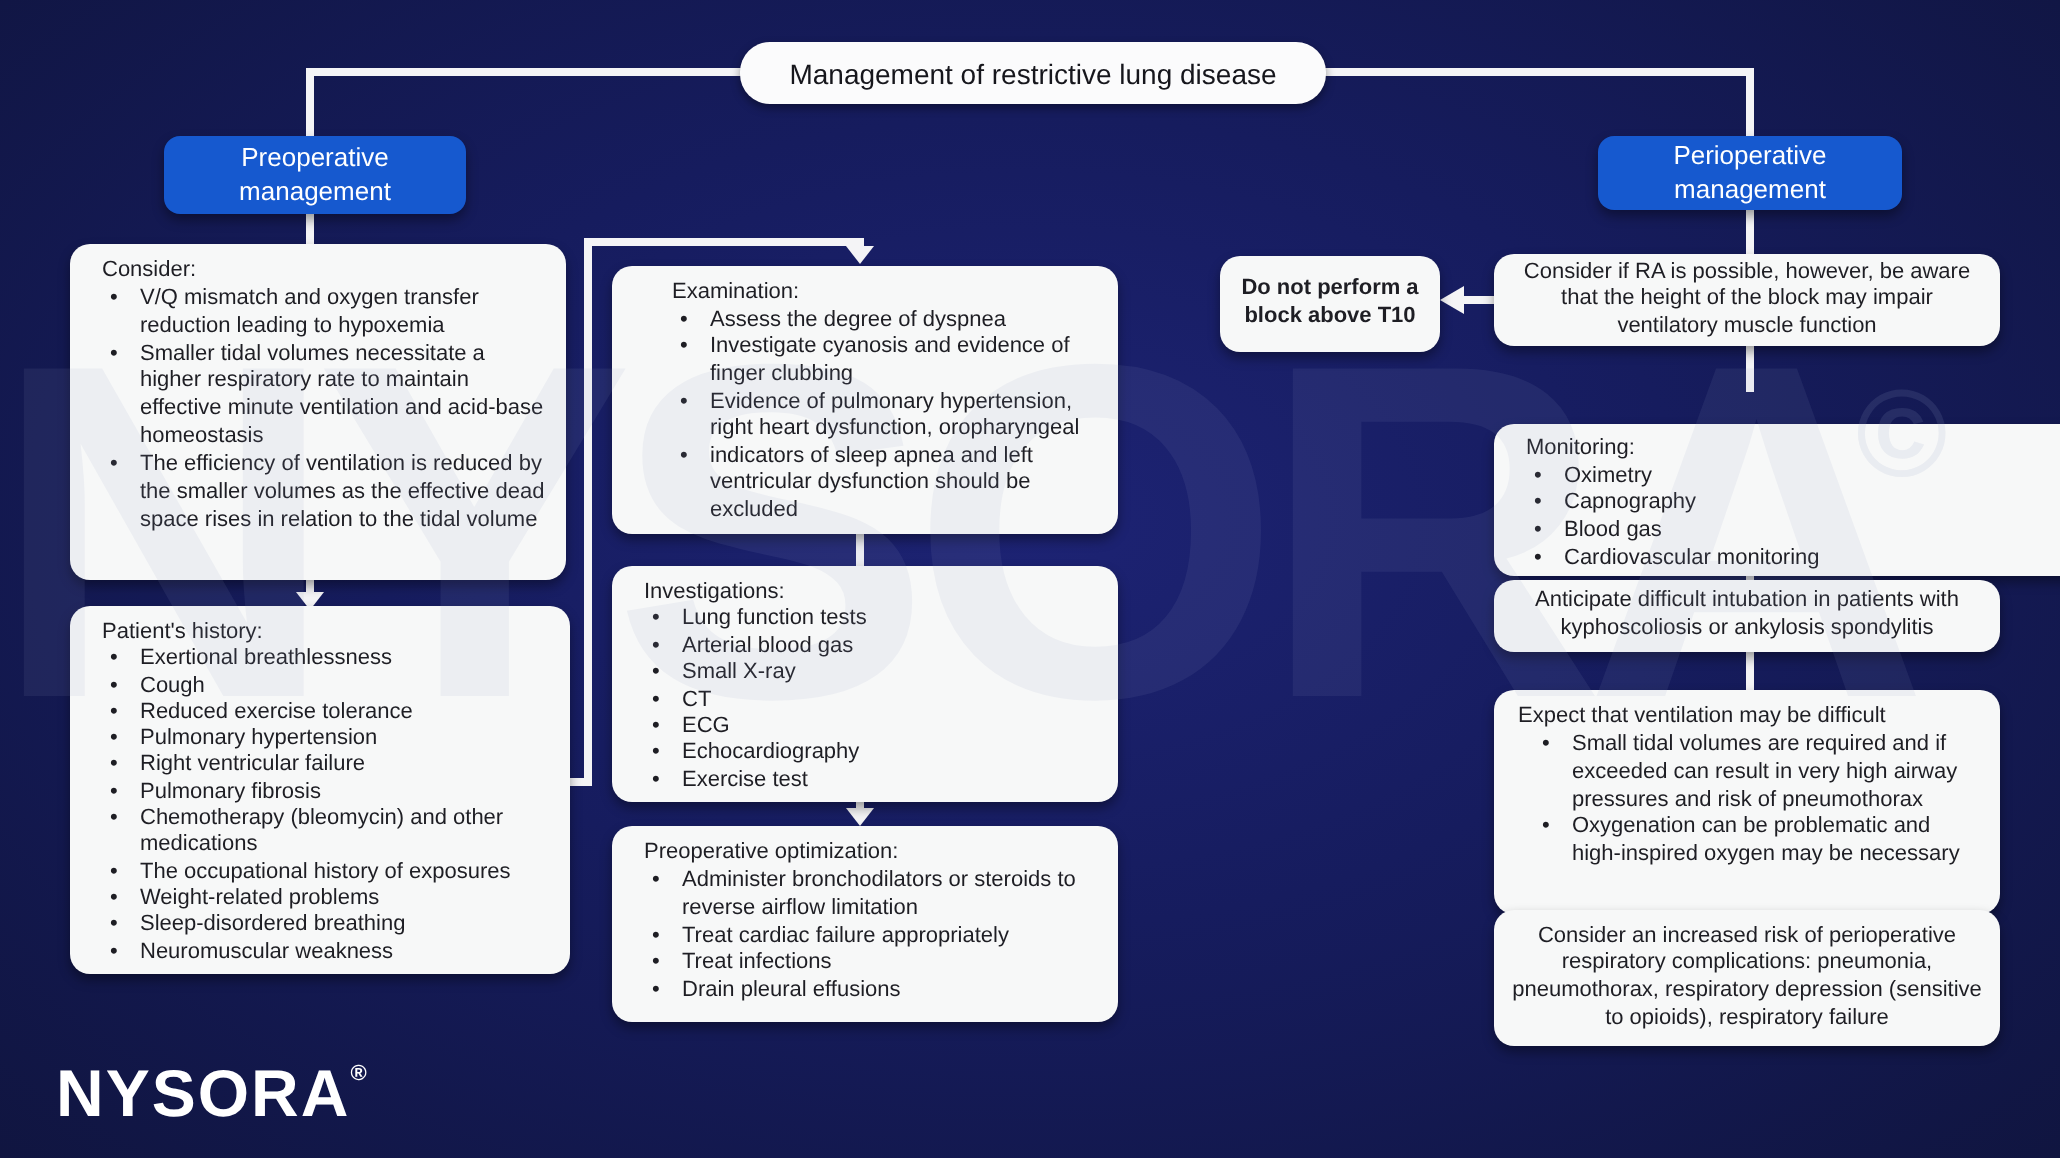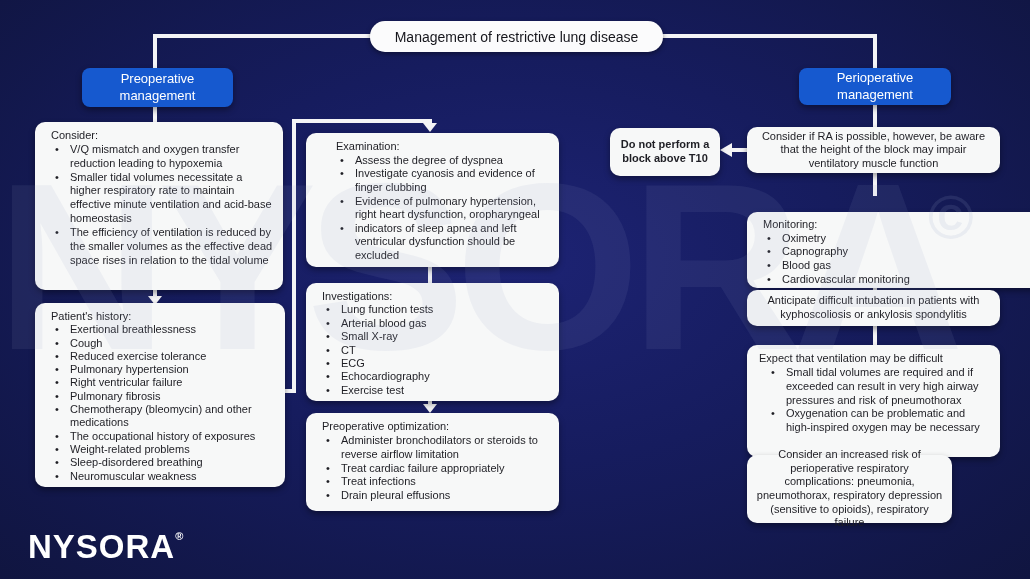--- a/index.html
+++ b/index.html
@@ -180,19 +180,19 @@
     <div class="wbox" style="left:747px;top:345px;width:253px;height:112px;">
       <div class="pad" style="padding-left:12px;">
         <h3>Expect that ventilation may be difficult</h3>
         <ul style="padding-left:8px;">
             <li>Small tidal volumes are required and if exceeded can result in very high airway pressures and risk of pneumothorax</li>
             <li>Oxygenation can be problematic and high-inspired oxygen may be necessary</li>
           </ul>
       </div>
     </div>
 
-    <div class="wbox note" style="left:747px;top:455px;width:205px;height:68px;line-height:1.24;">Consider an increased risk of perioperative respiratory complications: pneumonia, pneumothorax, respiratory depression (sensitive to opioids), respiratory failure</div>
+    <div class="wbox note" style="left:747px;top:455px;width:253px;height:68px;line-height:1.24;">Consider an increased risk of perioperative respiratory complications: pneumonia, pneumothorax, respiratory depression (sensitive to opioids), respiratory failure</div>
   </div>
 
   <div class="watermark">NYSORA</div>
   <div class="watermark-c">©</div>
   <div class="logo"><span>NYSORA</span><sup>®</sup></div>
 </div>
 
 </body></html>

